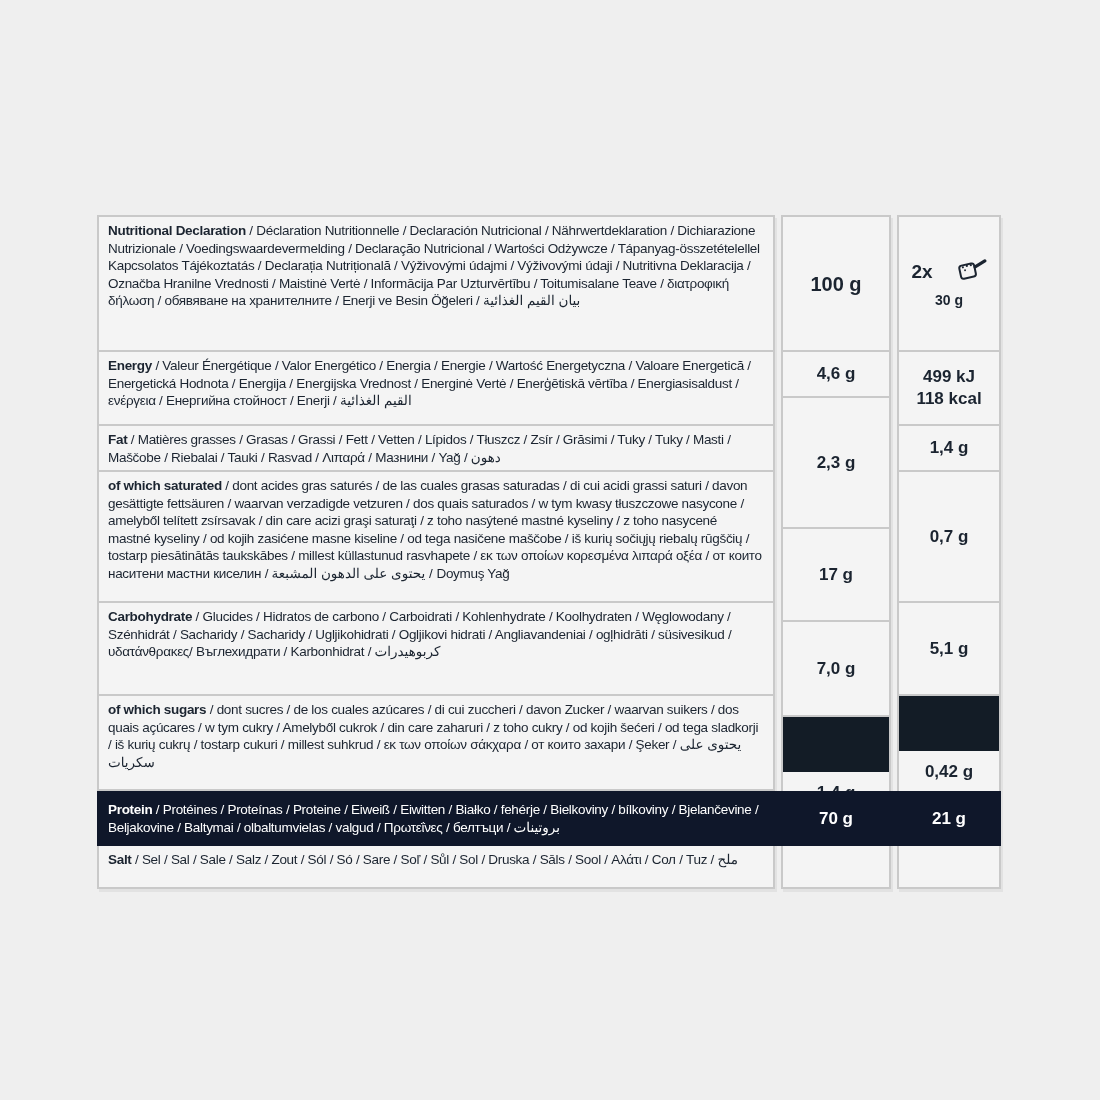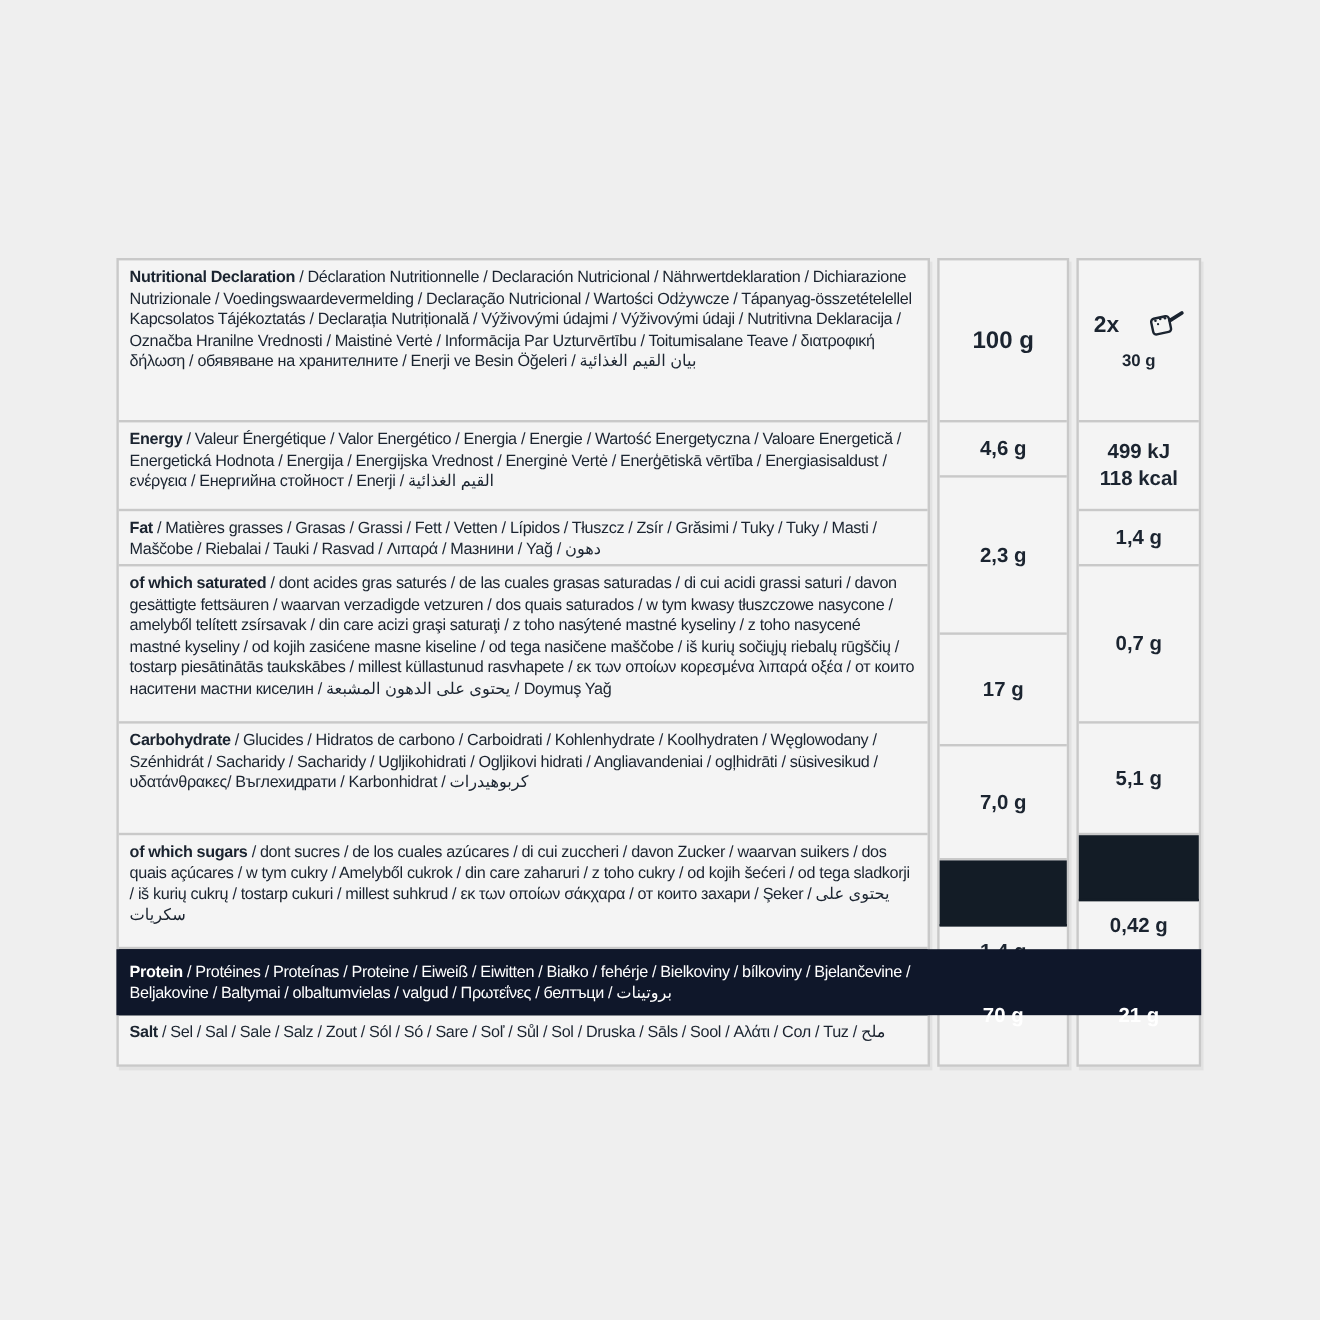--- a/index.html
+++ b/index.html
@@ -56,21 +56,21 @@
   .band-label{
     position:absolute;left:0;top:0;width:672px;height:100%;
     display:flex;align-items:center;
     padding-left:11px;box-sizing:border-box;
     font-size:13.5px;line-height:17.5px;letter-spacing:-0.3px;
   }
   .band-label .b{font-weight:bold;}
   .band-val{
     position:absolute;top:0;height:100%;
     display:flex;align-items:center;justify-content:center;
-    font-size:17px;font-weight:bold;margin-top:28px;
+    font-size:17px;font-weight:bold;
   }
   .band-val.v1{left:684px;width:110px;}
   .band-val.v2{left:800px;width:104px;}
 </style>
 </head>
 <body>
 
 <div class="table">
 
   <div class="box box-labels">

